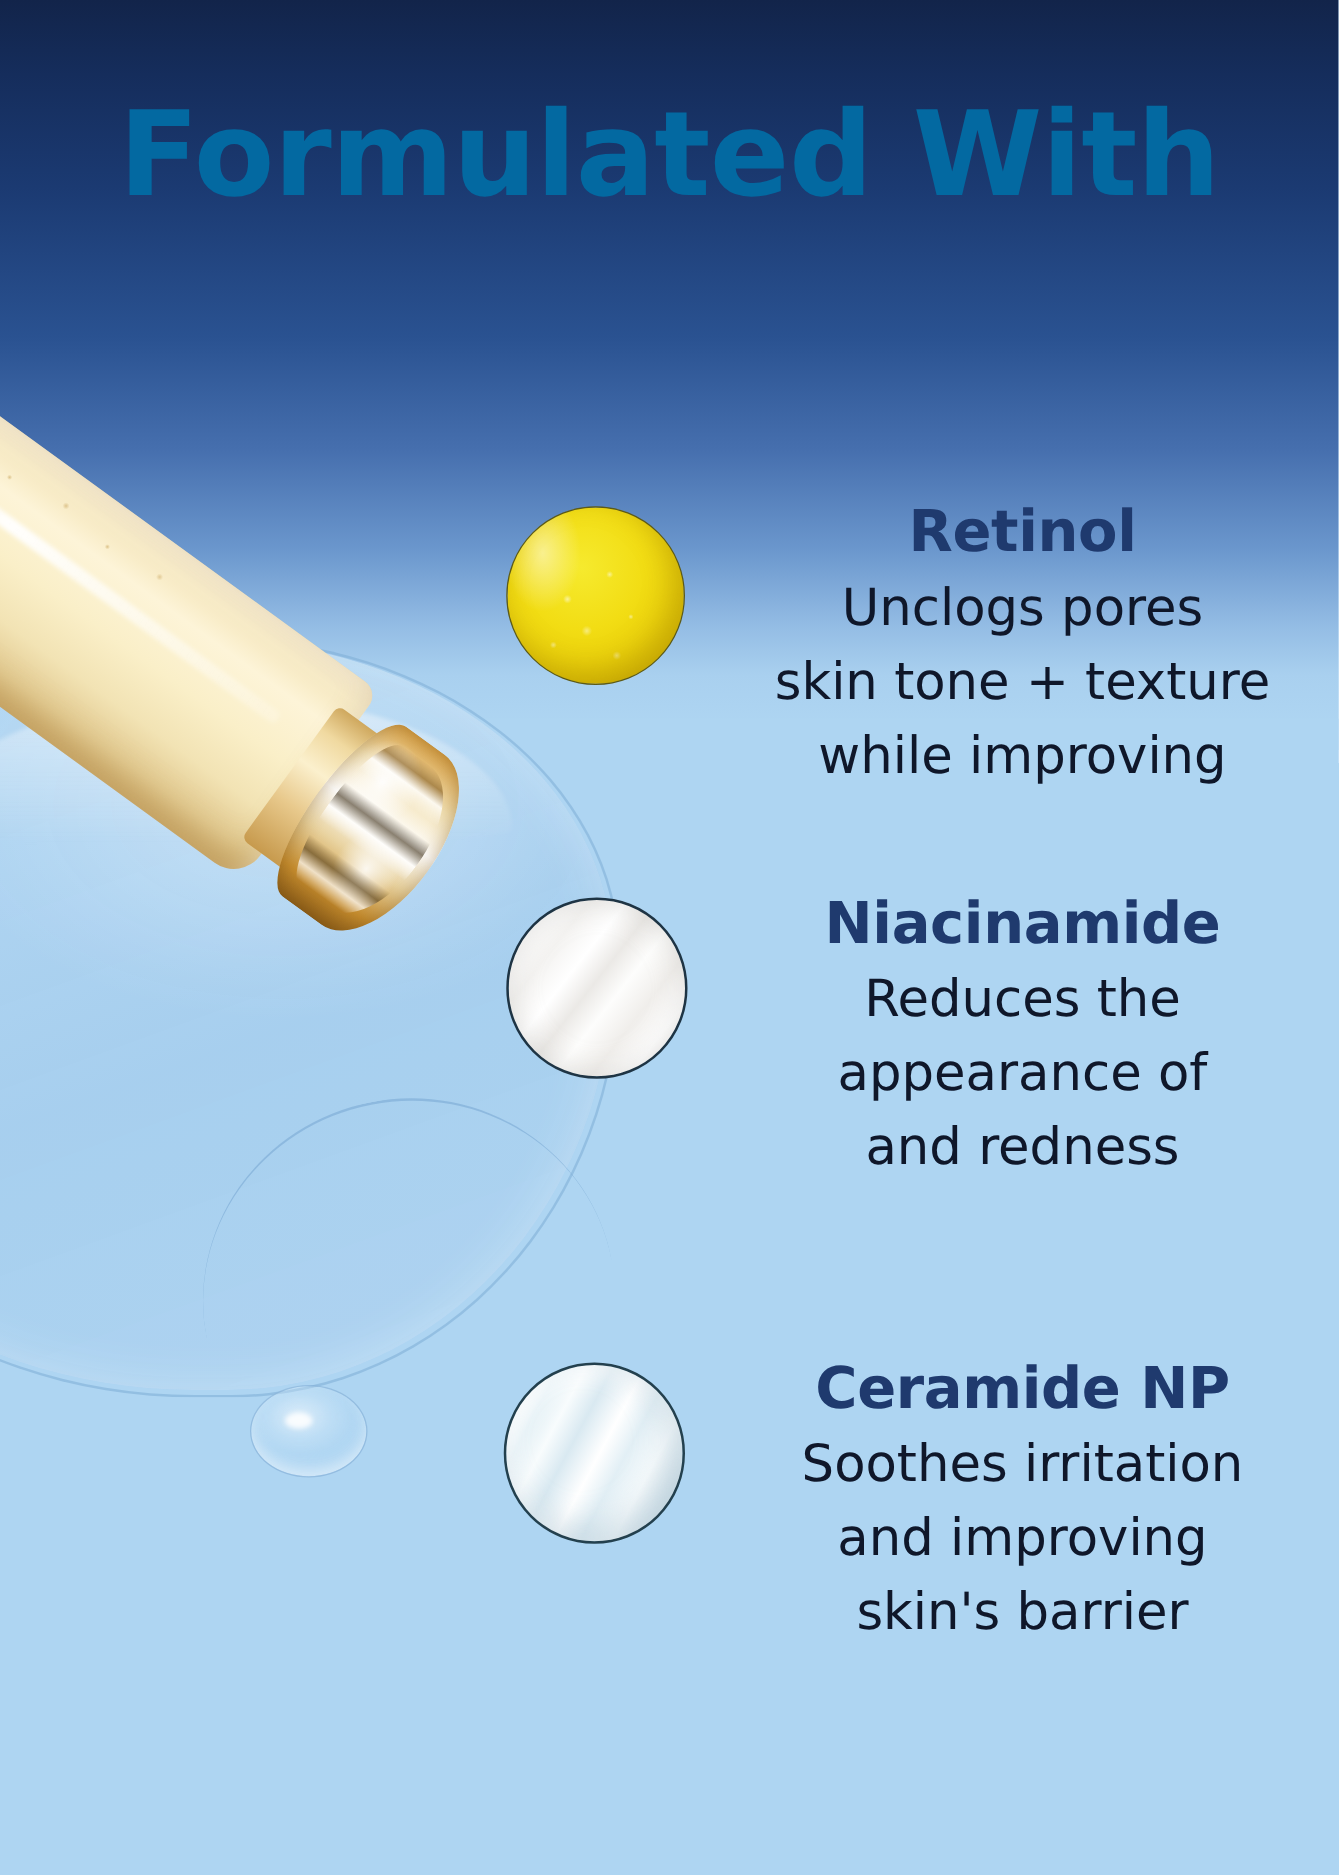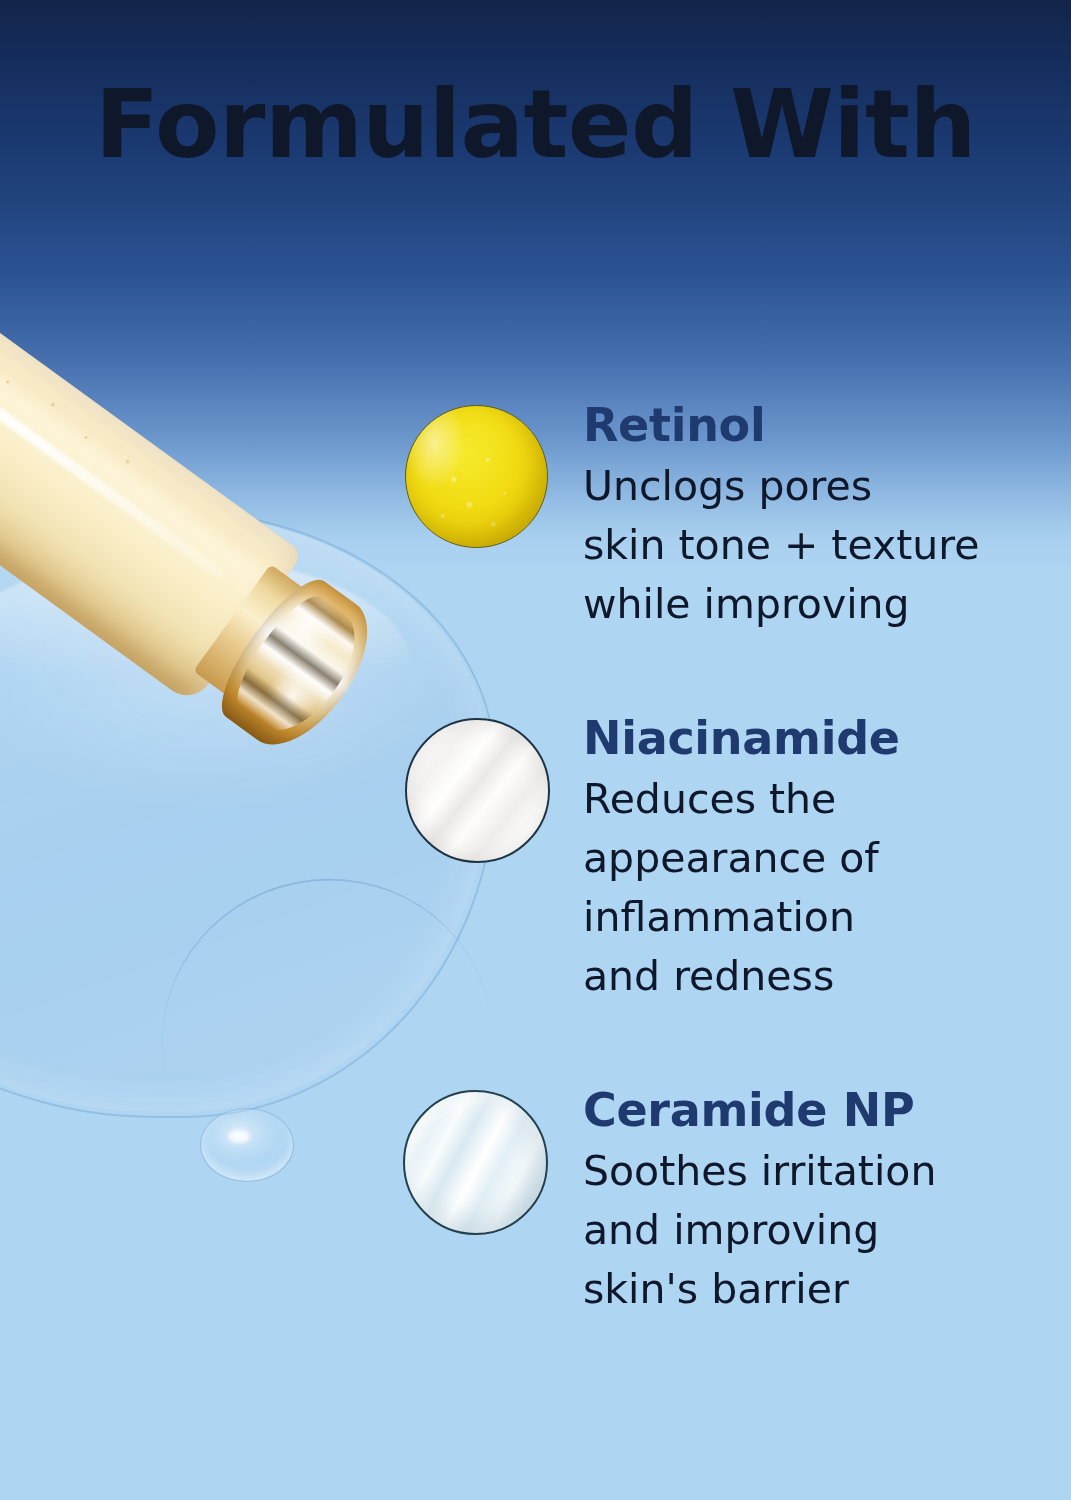--- a/index.html
+++ b/index.html
@@ -41,21 +41,21 @@
     background: #aed5f2;
   }
 
   
   .title {
     position: absolute;
     left: 0;
     top: 76px;
     width: 1071px;
     text-align: center;
-    color: #0f172a;
+    color: #0369a1;
     font-size: 94px;
     font-weight: 700;
     letter-spacing: -0.5px;
     line-height: 1.05;
     white-space: nowrap;
   }
 
   
   .puddle {
     position: absolute;
@@ -249,20 +249,21 @@
         #e2eff5 62%, #fafdfe 74%, #dde9ef 86%, #f4f9fb 100%);
     border: 2px solid #23404e;
     box-shadow: inset -10px -10px 26px rgba(150,180,198,0.40),
                 inset 8px 8px 20px rgba(255,255,255,0.8);
   }
 
   .text-col {
     position: absolute;
     left: 583px;
     width: 470px;
+    text-align: center;
   }
   .ing-name {
     color: #1f3a6e;
     font-size: 46px;
     font-weight: 700;
     letter-spacing: -0.3px;
     line-height: 1.0;
     margin: 0 0 9px 0;
     white-space: nowrap;
   }
@@ -317,21 +318,20 @@
     </div>
   </div>
 
   <div class="row" style="top:718px;">
     <div class="swatch swatch-niacinamide" style="top:0;"></div>
     <div class="text-col" style="top:-3px;">
       <p class="ing-name">Niacinamide</p>
       <p class="ing-desc">
         <span>Reduces the</span>
         <span>appearance of</span>
-        <span>inflammation</span>
         <span>and redness</span>
       </p>
     </div>
   </div>
 
   <div class="row" style="top:1090px;">
     <div class="swatch swatch-ceramide" style="top:0;"></div>
     <div class="text-col" style="top:-3px;">
       <p class="ing-name">Ceramide NP</p>
       <p class="ing-desc">

